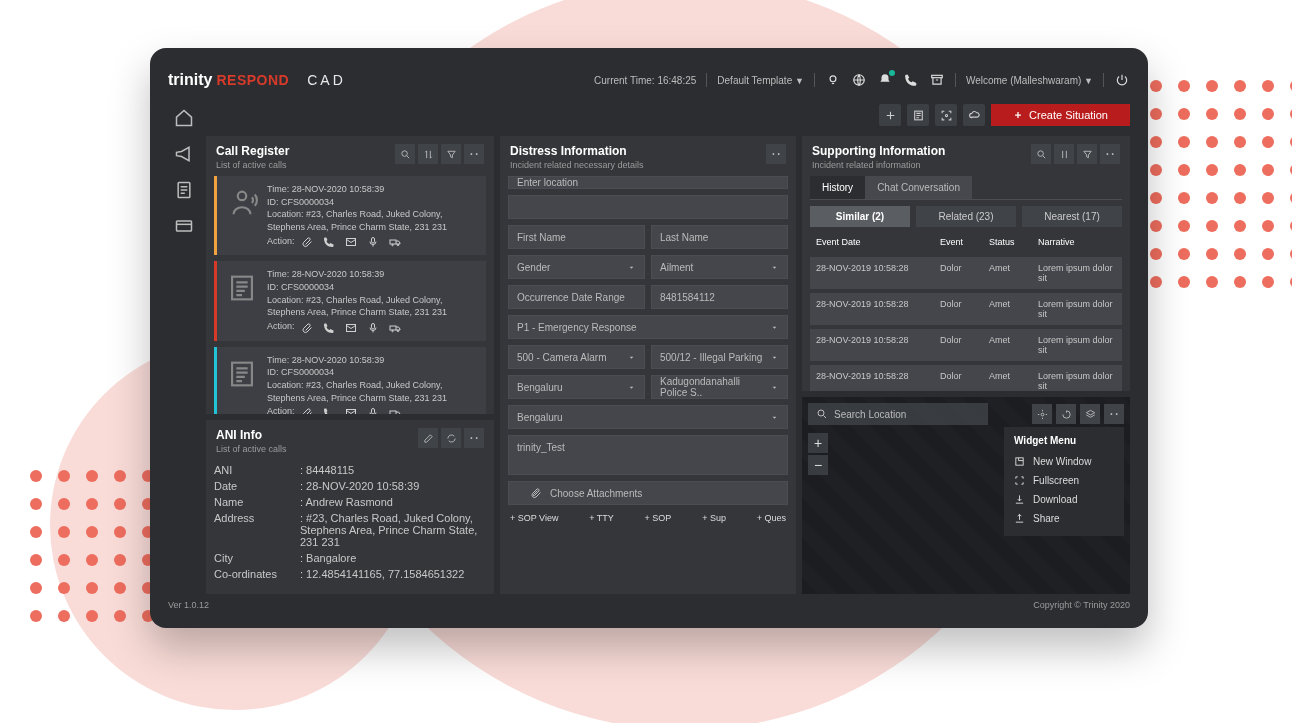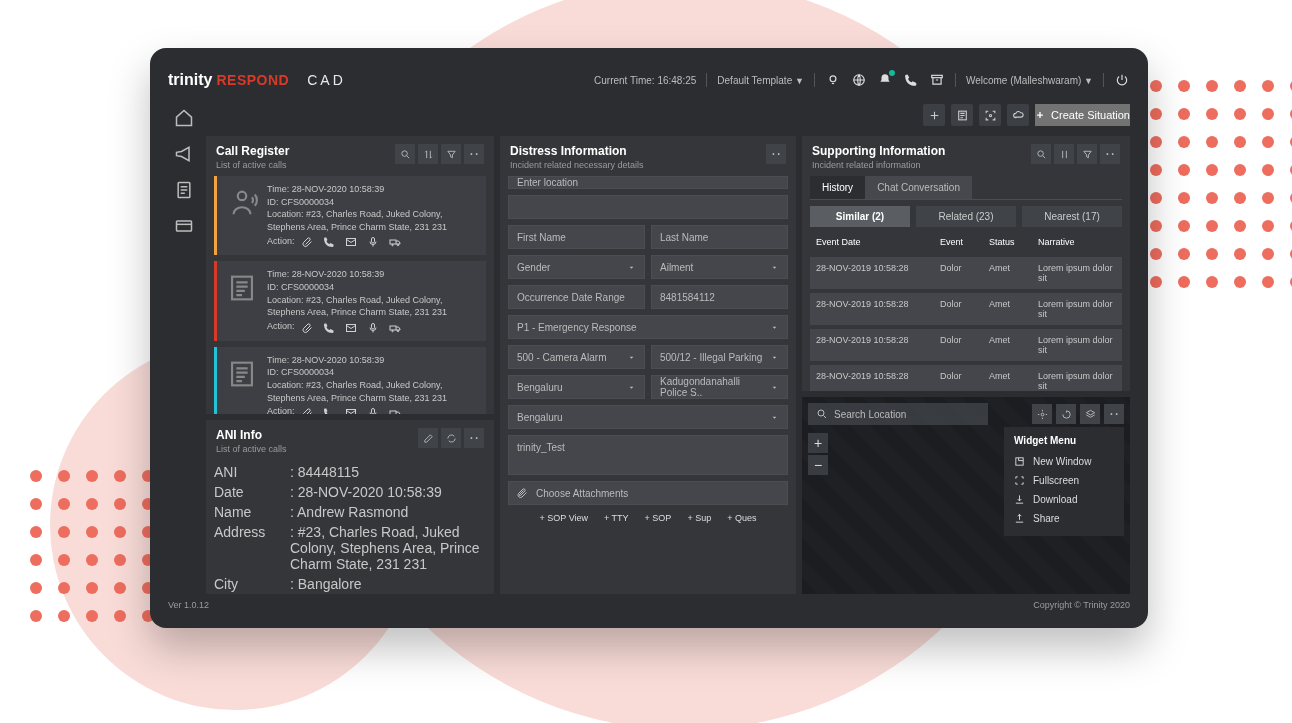--- a/index.html
+++ b/index.html
@@ -23,21 +23,21 @@
 .icon-btn-sm svg{width:14px;height:14px}
 .badge-dot{position:absolute;top:-2px;right:-2px;width:6px;height:6px;background:#19b799;border-radius:50%}
 .body{flex:1;display:flex;gap:6px;overflow:hidden}
 .sidebar{width:32px;display:flex;flex-direction:column;gap:16px;align-items:center;padding-top:4px}
 .sidebar .nav-ic{width:20px;height:20px;color:#bdbdbd;cursor:pointer}
 .sidebar .nav-ic svg{width:100%;height:100%}
 .content{flex:1;display:flex;gap:6px;overflow:hidden;flex-direction:column}
 .toolbar-top{display:flex;justify-content:flex-end;gap:6px;margin-bottom:4px}
 .sq-btn{width:22px;height:22px;background:#3c3f44;display:flex;align-items:center;justify-content:center;color:#ccc;cursor:pointer;border-radius:2px}
 .sq-btn svg{width:13px;height:13px}
-.teal-btn{background:#737373;color:#fff;height:22px;padding:0 0;font-size:11px;display:flex;align-items:center;gap:6px;border:none;cursor:pointer}
+.teal-btn{background:#b91c1c;color:#fff;height:22px;padding:0 22px;font-size:11px;display:flex;align-items:center;gap:6px;border:none;cursor:pointer}
 .teal-btn svg{width:10px;height:10px}
 .cols{flex:1;display:flex;gap:6px;overflow:hidden}
 .col{display:flex;flex-direction:column;gap:6px;overflow:hidden}
 .col.left{width:288px}
 .col.mid{width:296px}
 .col.right{flex:1}
 .panel{background:#34363a;display:flex;flex-direction:column;overflow:hidden}
 .panel-head{display:flex;align-items:flex-start;padding:8px 10px 6px}
 .panel-title{font-size:12px;font-weight:700;color:#fff}
 .panel-sub{font-size:9px;color:#9b9b9b;margin-top:2px}
@@ -47,28 +47,28 @@
 .panel-body{padding:0 8px 8px;overflow:auto}
 .call-card{background:#3d3f44;border-left:3px solid #f0a33f;padding:7px 8px;display:flex;gap:8px;margin-bottom:6px;font-size:9px;color:#c8c8c8}
 .call-card.red{border-left-color:#d83a2a}
 .call-card.cyan{border-left-color:#22c3d6}
 .call-ic{width:34px;height:34px;margin-top:3px;color:#888}
 .call-ic svg{width:100%;height:100%}
 .call-txt{flex:1;line-height:1.4}
 .call-actions{display:flex;gap:10px;margin-top:3px;color:#d0d0d0}
 .call-actions span{display:inline-flex}
 .call-actions svg{width:12px;height:12px}
-.ani-grid{display:grid;grid-template-columns:70px 1fr;gap:4px 6px;font-size:14px;color:#c8c8c8;padding-top:4px}
+.ani-grid{display:grid;grid-template-columns:70px 1fr;gap:4px 16px;font-size:11px;color:#c8c8c8;padding-top:4px}
 .input-row{display:flex;gap:6px;margin-bottom:6px}
 .f-input,.f-select{flex:1;background:#44464b;border:1px solid #4b4d52;height:24px;font-size:10px;color:#bbb;padding:0 8px;display:flex;align-items:center;justify-content:space-between;gap:6px;cursor:text}
 .f-select{cursor:pointer}
 .f-select svg{width:9px;height:9px;flex-shrink:0}
 .f-textarea{width:100%;background:#44464b;border:1px solid #4b4d52;min-height:40px;font-size:10px;color:#bbb;padding:6px 8px}
-.attach-row{display:flex;align-items:center;gap:8px;background:#44464b;border:1px solid #4b4d52;height:24px;padding:0 7px;font-size:10px;color:#bbb}
-.link-row{display:flex;gap:16px;justify-content:center;font-size:9px;color:#ddd;padding:8px 2px}
+.attach-row{display:flex;align-items:center;gap:8px;background:#44464b;border:1px solid #4b4d52;height:24px;padding:0 21px;font-size:10px;color:#bbb}
+.link-row{display:flex;gap:16px;justify-content:space-between;font-size:9px;color:#ddd;padding:8px 2px}
 .action-btns{display:flex;gap:6px}
 .action-btns button{flex:1;height:24px;border:none;background:#19b799;color:#fff;font-size:10px;cursor:pointer}
 .tabs-primary{display:flex;gap:0;border-bottom:1px solid #4b4d52;margin:0 8px}
 .tabs-primary .tab{padding:6px 12px;font-size:10px;color:#bbb;background:#46484d;cursor:pointer}
 .tabs-primary .tab.active{background:#2b2d31;color:#fff}
 .tabs-secondary{display:flex;gap:6px;margin:6px 8px 4px}
 .tabs-secondary .tab{flex:1;text-align:center;padding:5px 16px;font-size:10px;background:#404348;color:#ccc;cursor:pointer}
 .tabs-secondary .tab.active{background:#5a5d62;color:#fff;font-weight:600}
 .tbl{margin:0 8px 8px;font-size:9px;color:#c8c8c8}
 .tbl-head,.tbl-row{display:grid;grid-template-columns:120px 45px 45px 1fr;gap:4px;padding:6px 6px}

